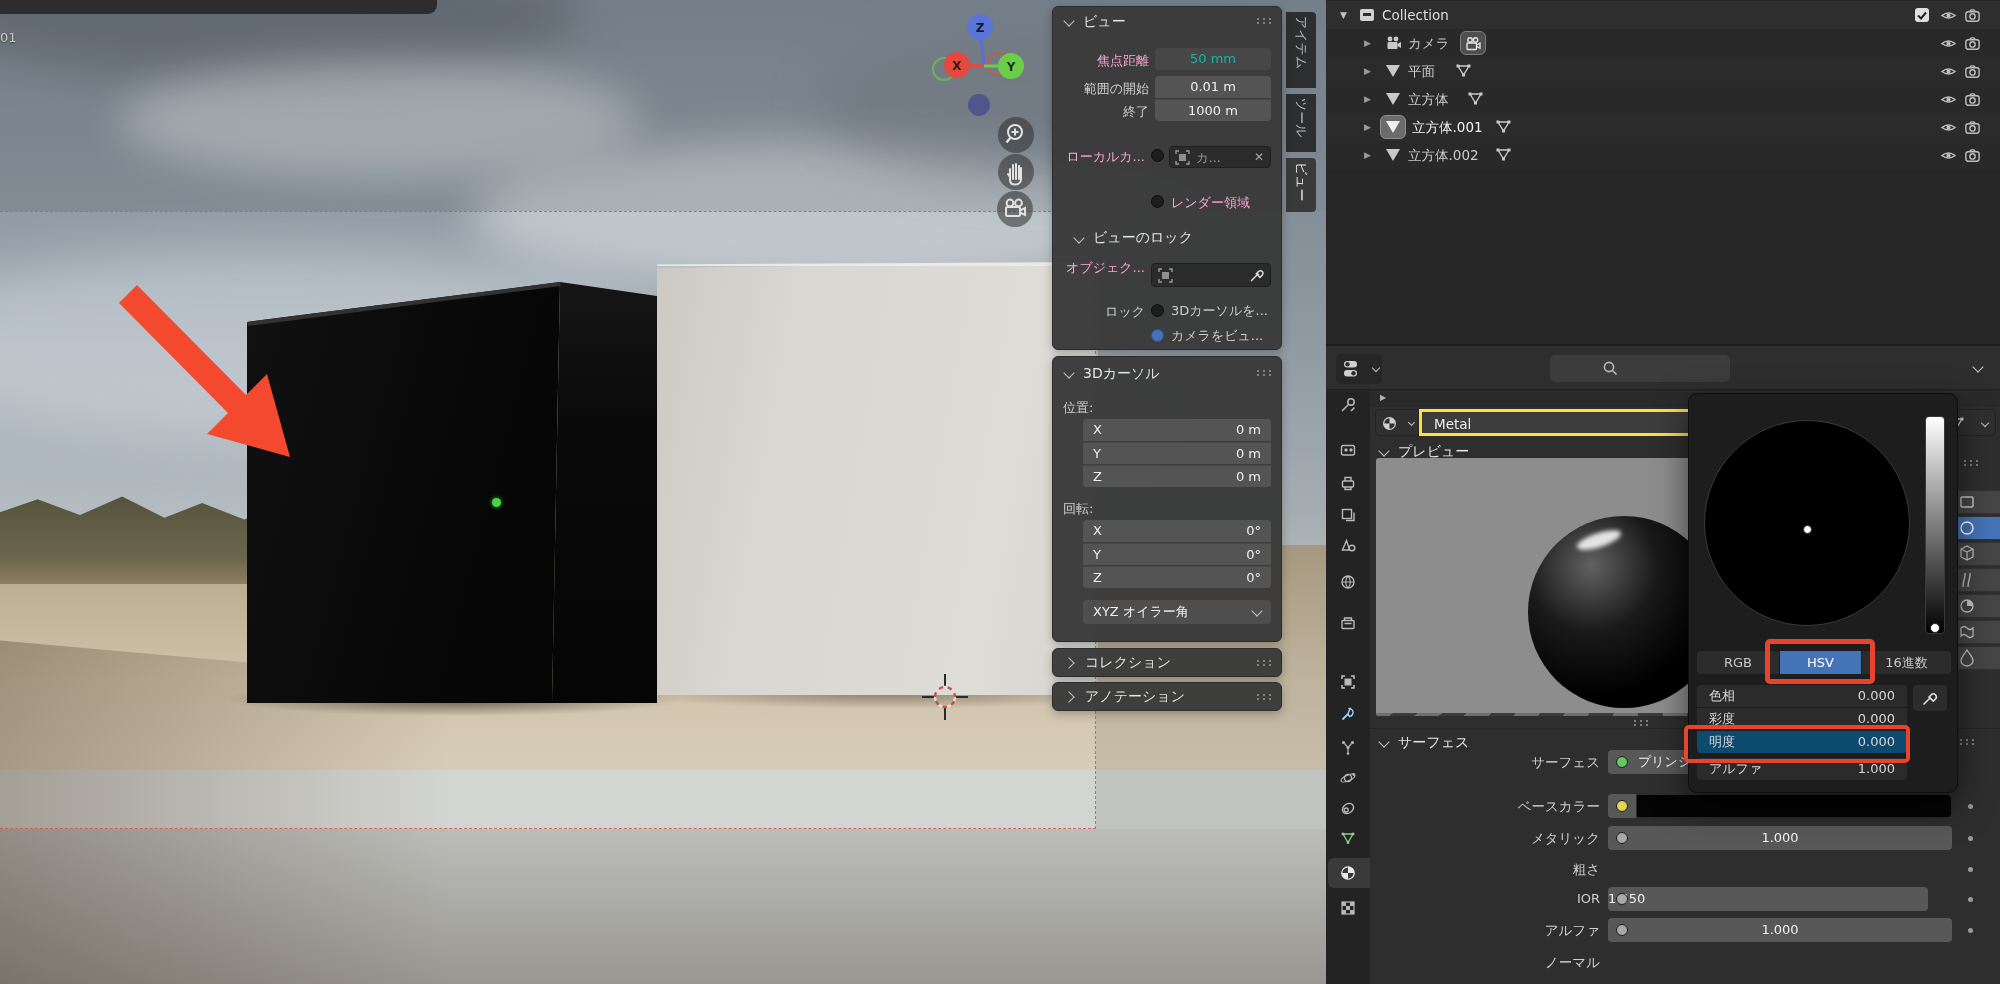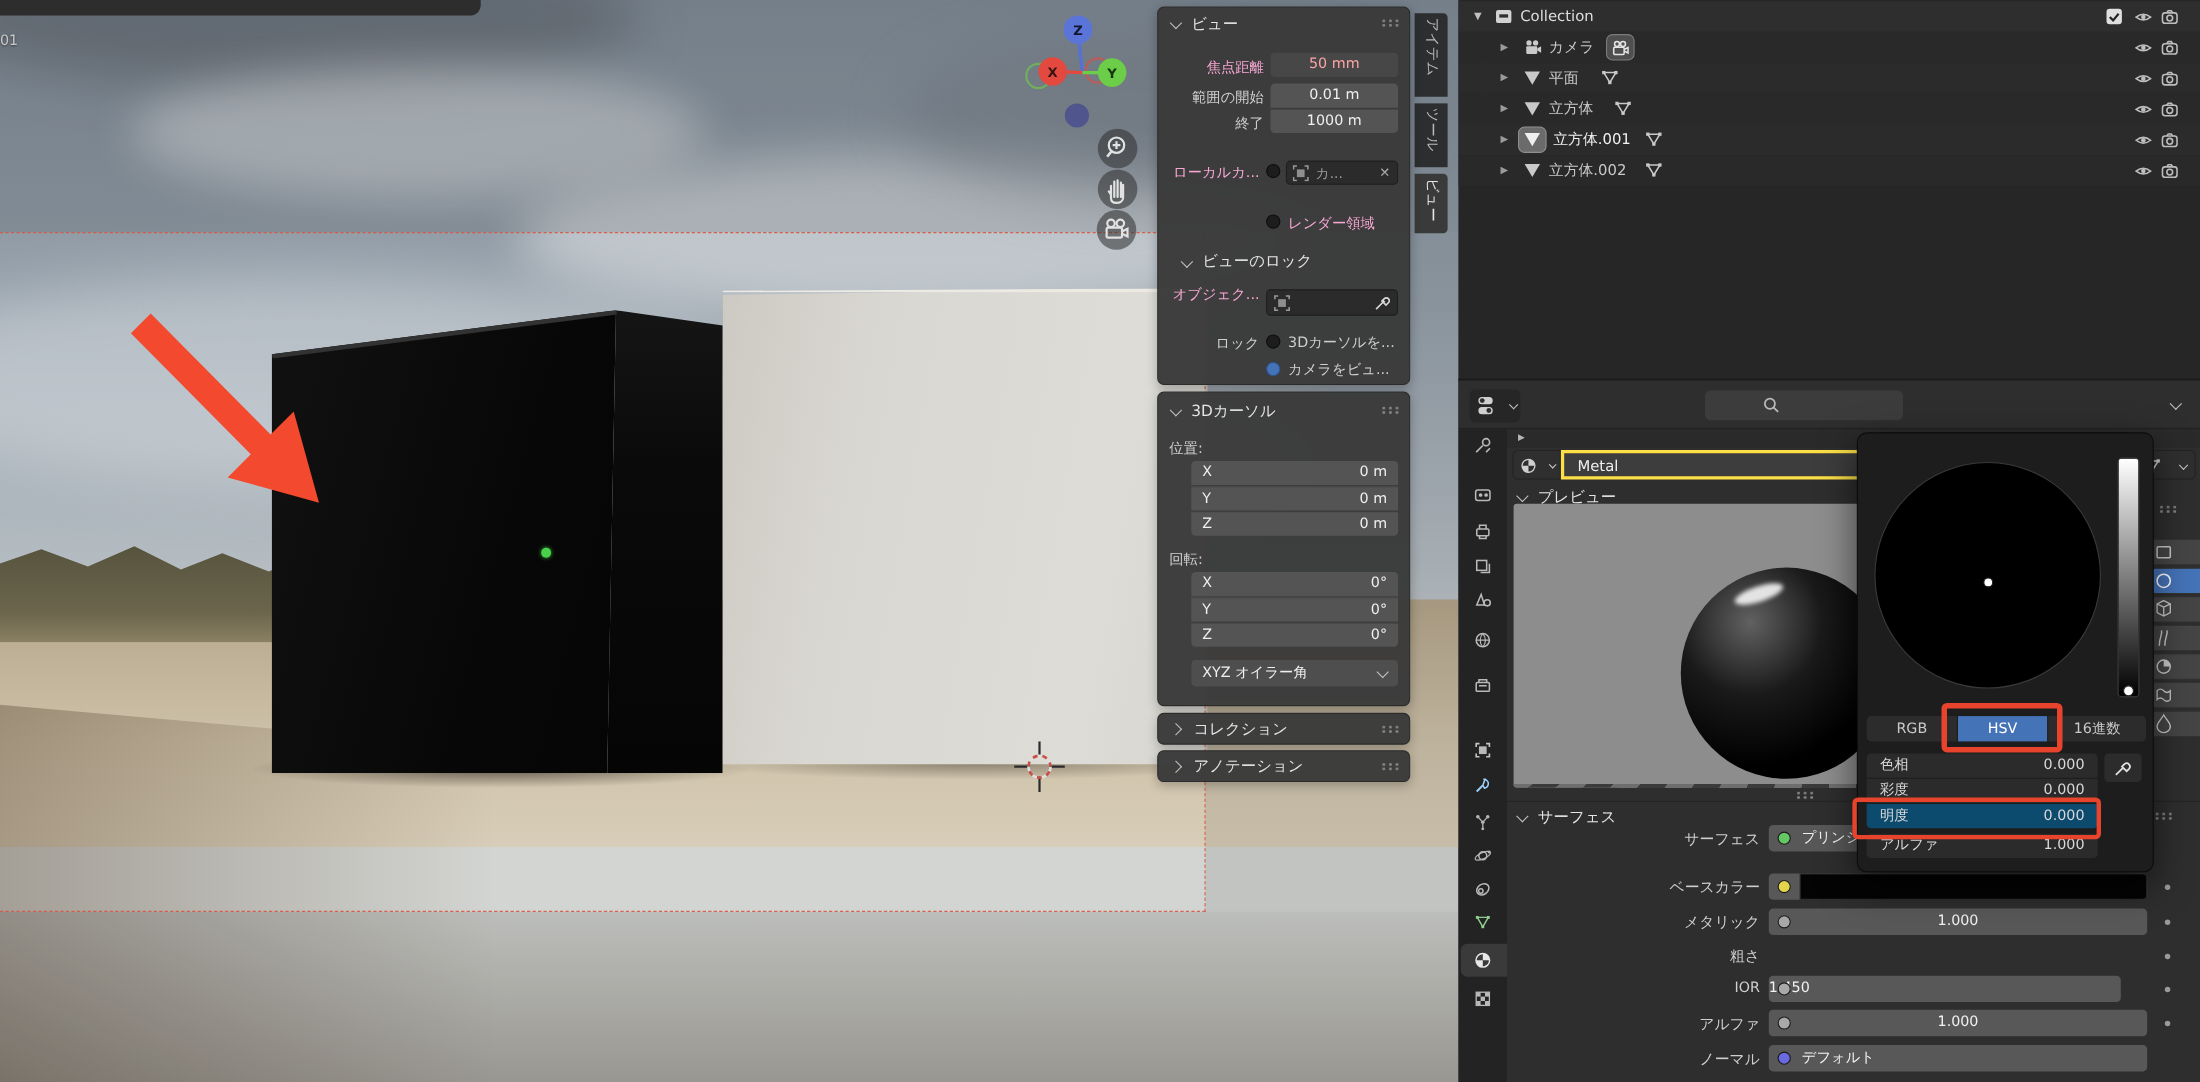--- a/index.html
+++ b/index.html
@@ -7,21 +7,21 @@
   body{font-family:"DejaVu Sans",sans-serif;color:#d6d6d6}
   #stage{position:relative;width:2000px;height:984px;overflow:hidden;background:#1b1b1b}
   .abs{position:absolute}
   .chev-d,.chev-r{display:inline-block;width:8px;height:8px;border-right:1.7px solid #c2c2c2;border-bottom:1.7px solid #c2c2c2}
   .chev-d{transform:rotate(45deg)}
   .chev-r{transform:rotate(-45deg)}
   .grip{position:absolute;width:19px;height:8px;background-image:radial-gradient(circle,#9a9a9a 1.1px,transparent 1.4px);background-size:6px 4px;opacity:.75}
   .radio{position:absolute;width:13px;height:13px;border-radius:50%;background:#1d1d1d;border:1px solid #0e0e0e}
   .radio.on{background:#4573b8;border-color:#2d5492}
   .fld{position:absolute;background:#545454;border-radius:4px;color:#f0f0f0;font-size:13px;line-height:22px}
-  .fld.dis{background:#474747;color:#fca5a5}
+  .fld.dis{background:#474747;color:#14b8a6}
   .panel{position:absolute;background:rgba(58,58,58,0.97);border:1px solid #2c2c2c;border-radius:6px;box-shadow:0 3px 10px rgba(0,0,0,.25)}
   .ptitle{font-size:14px;color:#e4e4e4}
   .lbl{position:absolute;font-size:13px;color:#cfcfcf;white-space:nowrap}
   .lbl.r{text-align:right}
   .lbl.dim{color:#f9a8d4}
   .row-widget{position:absolute;background:#585858;border-radius:4px;font-size:13px;color:#f1f1f1;line-height:24px}
   .sockdot{position:absolute;width:12px;height:12px;border-radius:50%;border:1px solid #1c1c1c;top:6px;left:8px}
   .decdot{position:absolute;width:5px;height:5px;border-radius:50%;background:#9a9a9a}
   .vtab{position:absolute;left:1286px;width:30px;background:rgba(37,37,37,0.9);color:#b9b9b9;font-size:13px}
   .vtab span{position:absolute;left:30px;top:4px;transform-origin:0 0;transform:rotate(90deg);white-space:nowrap;line-height:30px;height:30px}
@@ -601,24 +601,20 @@
     <span class="decdot" style="left:598px;top:506px"></span>
 
     <div class="lbl r" style="left:20px;top:531px;width:210px;font-size:13.5px">アルファ</div>
     <div class="row-widget" style="left:238px;top:527px;width:344px;height:24px;text-align:center">
       <span class="sockdot" style="background:#a8a8a8"></span>
       <span>1.000</span>
     </div>
     <span class="decdot" style="left:598px;top:537px"></span>
 
     <div class="lbl r" style="left:20px;top:563px;width:210px;font-size:13.5px">ノーマル</div>
-    <div class="row-widget" style="left:238px;top:559px;width:344px;height:24px">
-      <span class="sockdot" style="background:#6a6ae0"></span>
-      <span class="abs" style="left:30px">デフォルト</span>
-    </div>
   </div>
 
   <div class="abs" style="left:1688px;top:393px;width:270px;height:400px;background:#1d1d1d;border:1px solid #0d0d0d;border-radius:9px;box-shadow:0 12px 34px rgba(0,0,0,.55);z-index:30">
     <div class="abs" style="left:15px;top:26px;width:206px;height:206px;border-radius:50%;background:#000;border:1px solid #3a3a3a">
       <span class="abs" style="left:98px;top:104px;width:9px;height:9px;border-radius:50%;background:#fff;border:1px solid #222"></span>
     </div>
     <div class="abs" style="left:236px;top:22px;width:20px;height:218px;border-radius:4px;background:linear-gradient(#ffffff,#8a8a8a 45%,#000000);border:1px solid #3a3a3a">
       <span class="abs" style="left:4px;top:206px;width:10px;height:10px;border-radius:50%;background:#fff;border:1px solid #222"></span>
     </div>
 

